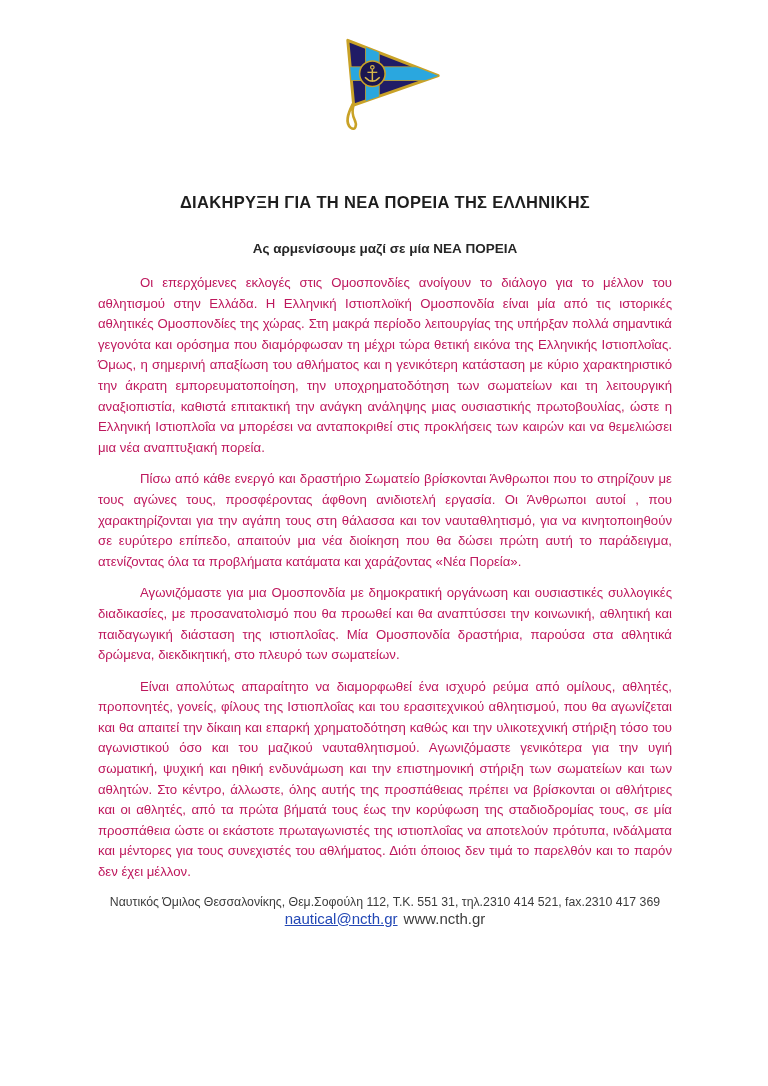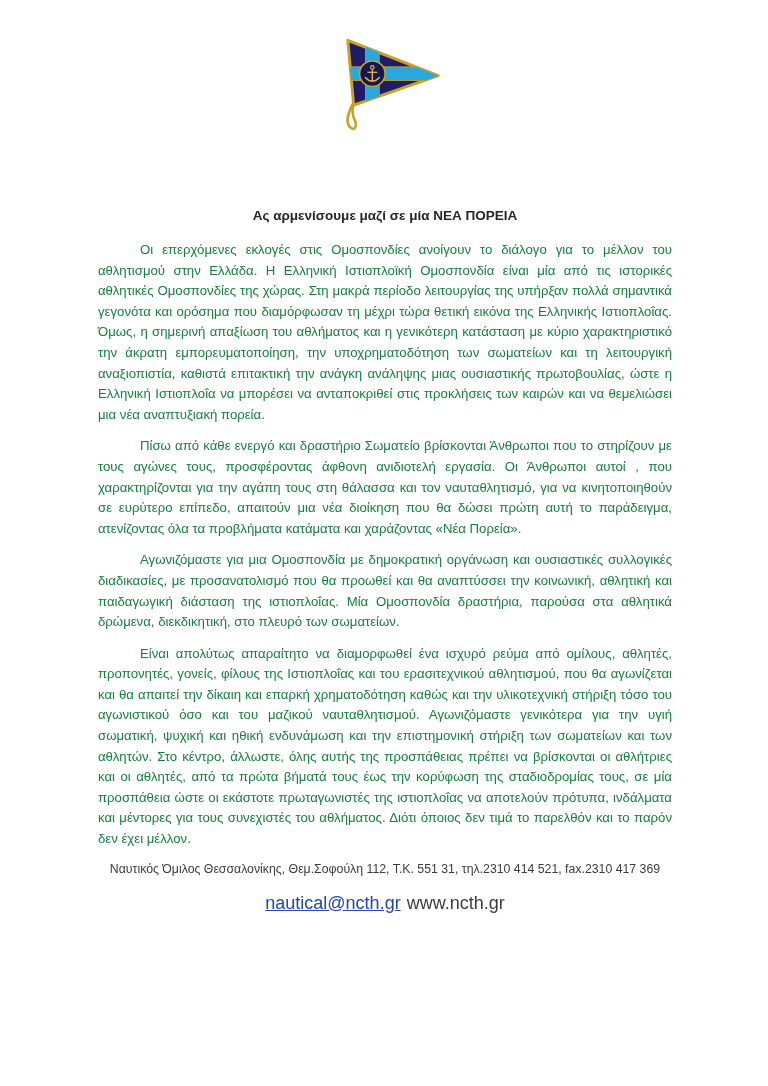--- a/index.html
+++ b/index.html
@@ -43,33 +43,32 @@
     line-height: 20px;
     color: #262626;
   }
   .body-text { margin-top: 14px; }
   .body-text p {
     margin: 0 0 11px 0;
     font-size: 13.2px;
     line-height: 20.6px;
     text-align: justify;
     text-indent: 42px;
-    color: #15803d;
+    color: #be185d;
   }
   .footer-address {
     margin-top: 0;
     text-align: center;
     font-size: 12.3px;
     line-height: 16px;
     color: #3c3c3c;
   }
   .footer-links {
-    margin-top: 16px;
     text-align: center;
-    font-size: 18px;
+    font-size: 15px;
     color: #3c3c3c;
   }
   .footer-links a {
     color: #2247b5;
     text-decoration: underline;
     margin-right: 6px;
   }
 </style>
 </head>
 <body>
@@ -97,20 +96,21 @@
         <circle cx="39" cy="40" r="13" fill="#1a1650" stroke="#c9a227" stroke-width="1.6"></circle>
         <circle cx="39" cy="33.5" r="1.8" fill="none" stroke="#d8b84a" stroke-width="1.2"></circle>
         <line x1="39" y1="35.5" x2="39" y2="48" stroke="#d8b84a" stroke-width="1.5"></line>
         <line x1="34" y1="38.6" x2="44" y2="38.6" stroke="#d8b84a" stroke-width="1.3"></line>
         <path d="M31.5,43.5 Q39,51.5 46.5,43.5" fill="none" stroke="#d8b84a" stroke-width="1.5"></path>
       </g>
     </svg>
   </div>
 
   <div class="content">
+    <div class="title-line">ΔΙΑΚΗΡΥΞΗ ΓΙΑ ΤΗ ΝΕΑ ΠΟΡΕΙΑ ΤΗΣ ΕΛΛΗΝΙΚΗΣ</div>
 
     <div class="subtitle">Ας αρμενίσουμε μαζί σε μία ΝΕΑ ΠΟΡΕΙΑ</div>
 
     <div class="body-text">
       <p>Οι επερχόμενες εκλογές στις Ομοσπονδίες ανοίγουν το διάλογο για το μέλλον του αθλητισμού στην Ελλάδα. Η Ελληνική Ιστιοπλοϊκή Ομοσπονδία είναι μία από τις ιστορικές αθλητικές Ομοσπονδίες της χώρας. Στη μακρά περίοδο λειτουργίας της υπήρξαν πολλά σημαντικά γεγονότα και ορόσημα που διαμόρφωσαν τη μέχρι τώρα θετική εικόνα της Ελληνικής Ιστιοπλοΐας. Όμως, η σημερινή απαξίωση του αθλήματος και η γενικότερη κατάσταση με κύριο χαρακτηριστικό την άκρατη εμπορευματοποίηση, την υποχρηματοδότηση των σωματείων και τη λειτουργική αναξιοπιστία, καθιστά επιτακτική την ανάγκη ανάληψης μιας ουσιαστικής πρωτοβουλίας, ώστε η Ελληνική Ιστιοπλοΐα να μπορέσει να ανταποκριθεί στις προκλήσεις των καιρών και να θεμελιώσει μια νέα αναπτυξιακή πορεία.</p>
       <p>Πίσω από κάθε ενεργό και δραστήριο Σωματείο βρίσκονται Άνθρωποι που το στηρίζουν με τους αγώνες τους, προσφέροντας άφθονη ανιδιοτελή εργασία. Οι Άνθρωποι αυτοί , που χαρακτηρίζονται για την αγάπη τους στη θάλασσα και τον ναυταθλητισμό, για να κινητοποιηθούν σε ευρύτερο επίπεδο, απαιτούν μια νέα διοίκηση που θα δώσει πρώτη αυτή το παράδειγμα, ατενίζοντας όλα τα προβλήματα κατάματα και χαράζοντας «Νέα Πορεία».</p>
       <p>Αγωνιζόμαστε για μια Ομοσπονδία με δημοκρατική οργάνωση και ουσιαστικές συλλογικές διαδικασίες, με προσανατολισμό που θα προωθεί και θα αναπτύσσει την κοινωνική, αθλητική και παιδαγωγική διάσταση της ιστιοπλοΐας. Μία Ομοσπονδία δραστήρια, παρούσα στα αθλητικά δρώμενα, διεκδικητική, στο πλευρό των σωματείων.</p>
       <p>Είναι απολύτως απαραίτητο να διαμορφωθεί ένα ισχυρό ρεύμα από ομίλους, αθλητές, προπονητές, γονείς, φίλους της Ιστιοπλοΐας και του ερασιτεχνικού αθλητισμού, που θα αγωνίζεται και θα απαιτεί την δίκαιη και επαρκή χρηματοδότηση καθώς και την υλικοτεχνική στήριξη τόσο του αγωνιστικού όσο και του μαζικού ναυταθλητισμού. Αγωνιζόμαστε γενικότερα για την υγιή σωματική, ψυχική και ηθική ενδυνάμωση και την επιστημονική στήριξη των σωματείων και των αθλητών. Στο κέντρο, άλλωστε, όλης αυτής της προσπάθειας πρέπει να βρίσκονται οι αθλήτριες και οι αθλητές, από τα πρώτα βήματά τους έως την κορύφωση της σταδιοδρομίας τους, σε μία προσπάθεια ώστε οι εκάστοτε πρωταγωνιστές της ιστιοπλοΐας να αποτελούν πρότυπα, ινδάλματα και μέντορες για τους συνεχιστές του αθλήματος. Διότι όποιος δεν τιμά το παρελθόν και το παρόν δεν έχει μέλλον.</p>
     </div>
 

